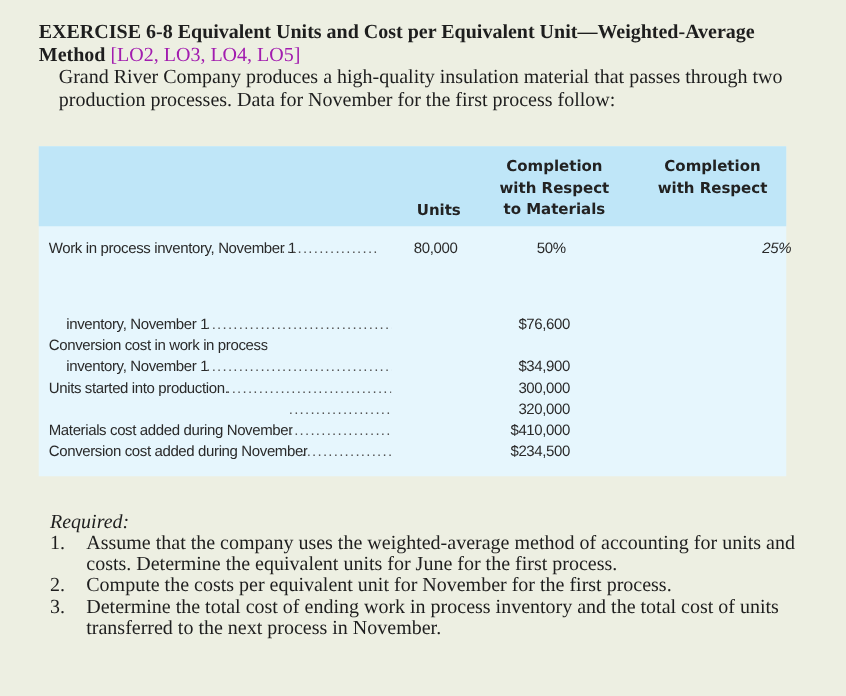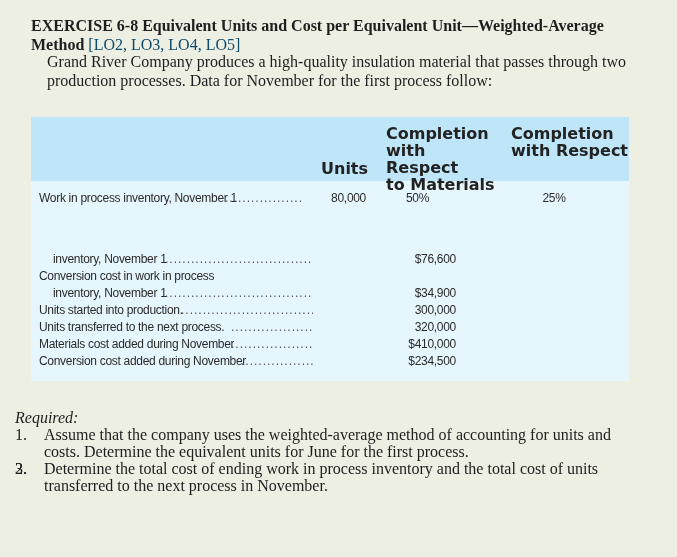--- a/index.html
+++ b/index.html
@@ -21,21 +21,21 @@
       position: absolute;
       left: 31px;
       top: 16px;
       width: 620px;
       font-size: 16px;
       line-height: 19px;
       font-weight: bold;
     }
     .heading .lo {
       font-weight: normal;
-      color: #0c4a6e;
+      color: #a21caf;
       text-align: right;
     }
     .intro {
       position: absolute;
       left: 47px;
       top: 52px;
       width: 620px;
       font-size: 16px;
       line-height: 19px;
     }
@@ -52,23 +52,23 @@
       left: 0;
       top: 0;
       width: 598px;
       height: 64px;
       background: #bfe6f8;
     }
     .th {
       position: absolute;
       font-family: "DejaVu Sans", "Liberation Sans", sans-serif;
       font-weight: bold;
-      font-size: 16px;
+      font-size: 12px;
       line-height: 17px;
-      text-align: left;
+      text-align: center;
       color: #222;
     }
     .th.units { left: 290px; width: 60px; top: 43px; }
     .th.mat { left: 355px; width: 115px; top: 8px; }
     .th.conv { left: 480px; width: 118px; top: 8px; }
     .row {
       position: absolute;
       left: 0;
       width: 598px;
       height: 17px;
@@ -102,31 +102,32 @@
     .row .c-mat {
       position: absolute;
       left: 355px;
       width: 70px;
       text-align: right;
     }
     .row .c-pct-m {
       position: absolute;
       left: 375px;
       width: 70px;
-      text-align: left;
+      text-align: center;
     }
     .row .c-pct-c {
       position: absolute;
-      left: 488px;
+      left: 532px;
       width: 70px;
-      text-align: center;
+      text-align: right;
+      font-style: italic;
     }
     .required {
       position: absolute;
-      left: 15px;
+      left: 40px;
       top: 409px;
       width: 620px;
       font-size: 16px;
       line-height: 17px;
     }
     .required .req-title {
       font-style: italic;
       margin-bottom: 0;
     }
     .req-item {
@@ -183,21 +184,20 @@
     <span class="lbl indent">inventory, November 1</span>
     <span class="dots" style="left:134px;width:148px;">....................................</span>
     <span class="c-mat">$34,900</span>
   </div>
   <div class="row" style="top:185px;">
     <span class="lbl">Units started into production.</span>
     <span class="dots" style="left:150px;width:132px;">................................</span>
     <span class="c-mat">300,000</span>
   </div>
   <div class="row" style="top:202px;">
-    <span class="lbl">Units transferred to the next process.</span>
     <span class="dots" style="left:200px;width:82px;">....................</span>
     <span class="c-mat">320,000</span>
   </div>
   <div class="row" style="top:219px;">
     <span class="lbl">Materials cost added during November</span>
     <span class="dots" style="left:200px;width:82px;">....................</span>
     <span class="c-mat">$410,000</span>
   </div>
   <div class="row" style="top:236px;">
     <span class="lbl">Conversion cost added during November</span>
@@ -207,18 +207,19 @@
 </div>
 
 <div class="required serif">
   <div class="req-title">Required:</div>
   <div class="req-item">
     <span class="num">1.</span>
     <span>Assume that the company uses the weighted-average method of accounting for units and costs. Determine the equivalent units for June for the first process.</span>
   </div>
   <div class="req-item">
     <span class="num">2.</span>
+    <span>Compute the costs per equivalent unit for November for the first process.</span>
   </div>
   <div class="req-item">
     <span class="num">3.</span>
     <span>Determine the total cost of ending work in process inventory and the total cost of units transferred to the next process in November.</span>
   </div>
 </div>
 
 </body></html>

